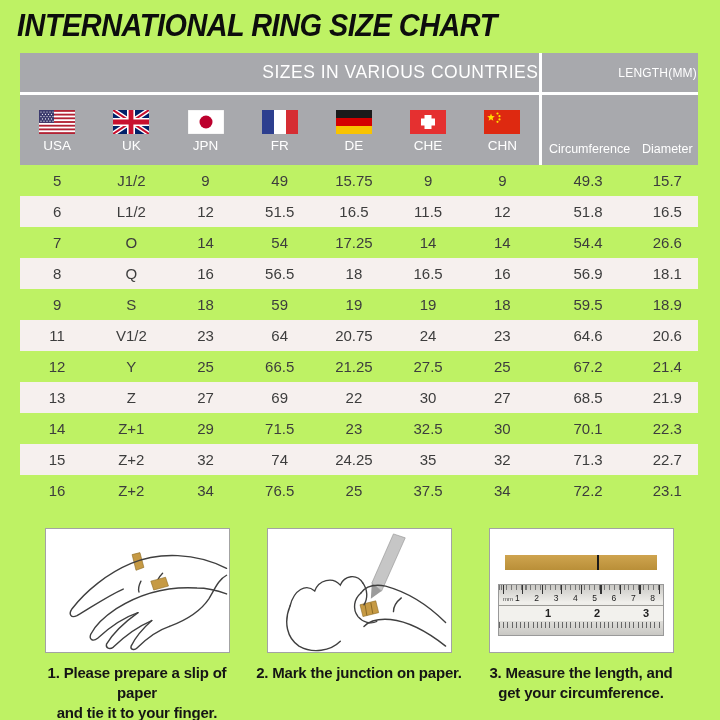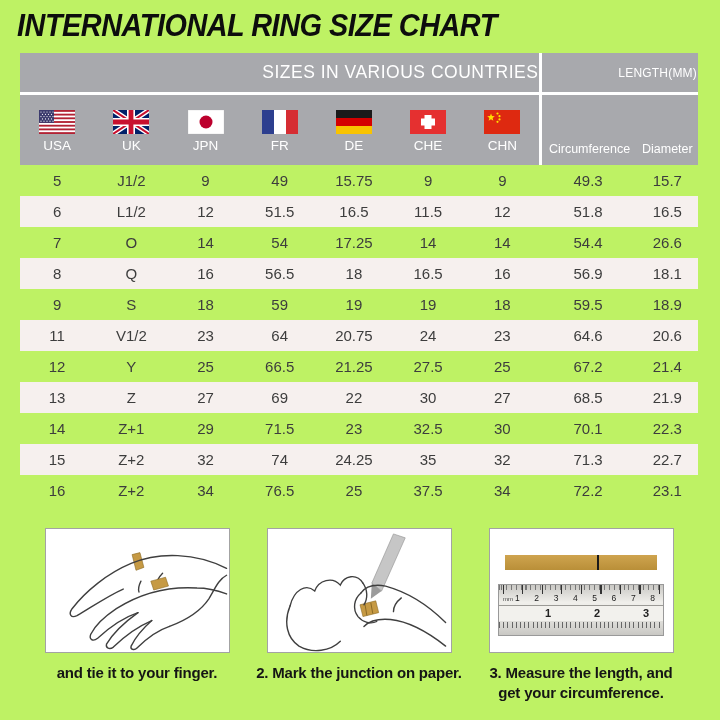--- a/index.html
+++ b/index.html
@@ -344,20 +344,21 @@
             <path d="M93,85 C79,95 67,107 61,117 C60,121 64,123 68,120 C79,109 93,99 107,93"></path>
             <path d="M107,93 C98,101 90,111 86,119 C85,122 89,124 92,121 C102,111 113,103 125,99"></path>
             <path d="M125,99 C141,93 157,83 165,71 C171,61 175,51 183,47"></path>
             <path d="M118,45 C114,49 112,53 112,57"></path>
             <path d="M96,53 C94,57 93,61 94,64"></path>
           </g>
           <polygon points="106,53 121,49 124,58 109,62" fill="#c69a44" stroke="#8a6820" stroke-width="0.6"></polygon>
         </svg>
       </div>
       <div class="cap">
+        <span class="cap-line">1. Please prepare a slip of paper</span>
         <span class="cap-line">and tie it to your finger.</span>
       </div>
     </div>
 
     <div class="panel">
       <div class="ibox">
         <svg viewBox="0 0 185 125" width="183" height="123">
           <polygon points="127,5 139,9 115,63 105,55" fill="#c6c6c6" stroke="#8f8f8f" stroke-width="0.6"></polygon>
           <polygon points="105,55 115,63 104,71" fill="#9b9b9b"></polygon>
           <polygon points="93,77 109,73 112,85 96,89" fill="#c69a44" stroke="#8a6820" stroke-width="0.6"></polygon>

